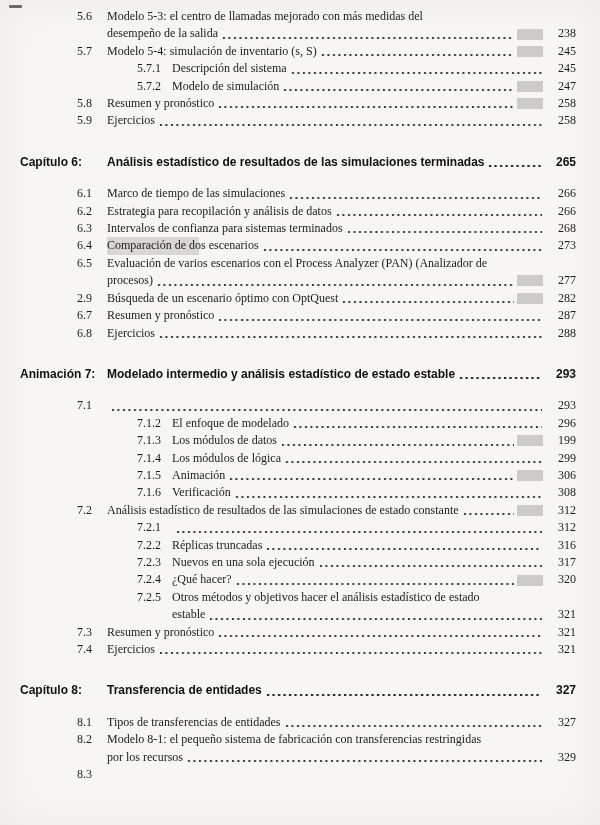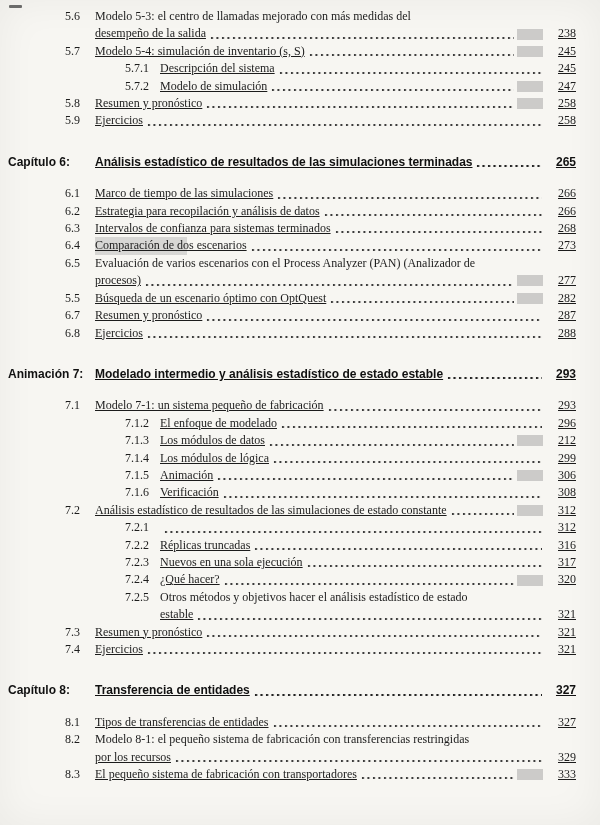--- a/index.html
+++ b/index.html
@@ -7,29 +7,29 @@
     width: 600px;
     height: 825px;
     background: #f7f6f2;
     color: #1c1c1c;
     font-family: "Liberation Serif", serif;
     font-size: 12px;
     position: relative;
     overflow: hidden;
     box-shadow: inset 0 0 40px rgba(0,0,0,0.05);
   }
-  .toc { padding: 8px 24px 0 8px; }
+  .toc { padding: 8px 24px 0 20px; }
   .row { display: flex; line-height: 17.4px; }
   .row.entry.lvl1 { padding-left: 57px; }
   .row.entry.lvl2 { padding-left: 117px; }
   .num { flex: 0 0 30px; }
   .lvl2 .num { flex: 0 0 35px; }
   .body { flex: 1; min-width: 0; }
   .cont { white-space: nowrap; }
-  .lastline { display: flex; text-decoration: underline; }
+  .lastline { display: flex; }
   .t { white-space: nowrap; }
   .dots {
     flex: 1 1 auto;
     min-width: 6px;
     height: 4px;
     align-self: flex-end;
     margin: 0 2px 3px 4px;
     background-image: radial-gradient(circle at 2px 2px, #3b3b3b 1px, transparent 1.4px);
     background-size: 5.5px 4px;
     background-repeat: repeat-x;
@@ -194,21 +194,21 @@
         <div class="cont">Evaluación de varios escenarios con el Process Analyzer (PAN) (Analizador de</div>
         <div class="lastline">
           <span class="t">procesos)</span>
           <span class="dots"></span>
           <span class="smudge"></span>
           <span class="page">277</span>
         </div>
       </div>
     </div>
     <div class="row entry lvl1">
-      <span class="num">5.5</span>
+      <span class="num">2.9</span>
       <div class="body">
         <div class="lastline">
           <span class="t">Búsqueda de un escenario óptimo con OptQuest</span>
           <span class="dots"></span>
           <span class="smudge"></span>
           <span class="page">282</span>
         </div>
       </div>
     </div>
     <div class="row entry lvl1">
@@ -238,21 +238,20 @@
           <span class="t">Modelado intermedio y análisis estadístico de estado estable</span>
           <span class="dots"></span>
           <span class="page">293</span>
         </div>
       </div>
     </div>
     <div class="row entry lvl1">
       <span class="num">7.1</span>
       <div class="body">
         <div class="lastline">
-          <span class="t">Modelo 7-1: un sistema pequeño de fabricación</span>
           <span class="dots"></span>
           <span class="page">293</span>
         </div>
       </div>
     </div>
     <div class="row entry lvl2">
       <span class="num">7.1.2</span>
       <div class="body">
         <div class="lastline">
           <span class="t">El enfoque de modelado</span>
@@ -261,21 +260,21 @@
         </div>
       </div>
     </div>
     <div class="row entry lvl2">
       <span class="num">7.1.3</span>
       <div class="body">
         <div class="lastline">
           <span class="t">Los módulos de datos</span>
           <span class="dots"></span>
           <span class="smudge"></span>
-          <span class="page">212</span>
+          <span class="page">199</span>
         </div>
       </div>
     </div>
     <div class="row entry lvl2">
       <span class="num">7.1.4</span>
       <div class="body">
         <div class="lastline">
           <span class="t">Los módulos de lógica</span>
           <span class="dots"></span>
           <span class="page">299</span>
@@ -411,22 +410,14 @@
         <div class="cont">Modelo 8-1: el pequeño sistema de fabricación con transferencias restringidas</div>
         <div class="lastline">
           <span class="t">por los recursos</span>
           <span class="dots"></span>
           <span class="page">329</span>
         </div>
       </div>
     </div>
     <div class="row entry lvl1">
       <span class="num">8.3</span>
-      <div class="body">
-        <div class="lastline">
-          <span class="t">El pequeño sistema de fabricación con transportadores</span>
-          <span class="dots"></span>
-          <span class="smudge"></span>
-          <span class="page">333</span>
-        </div>
-      </div>
     </div>
   </div>
 
 </body></html>

